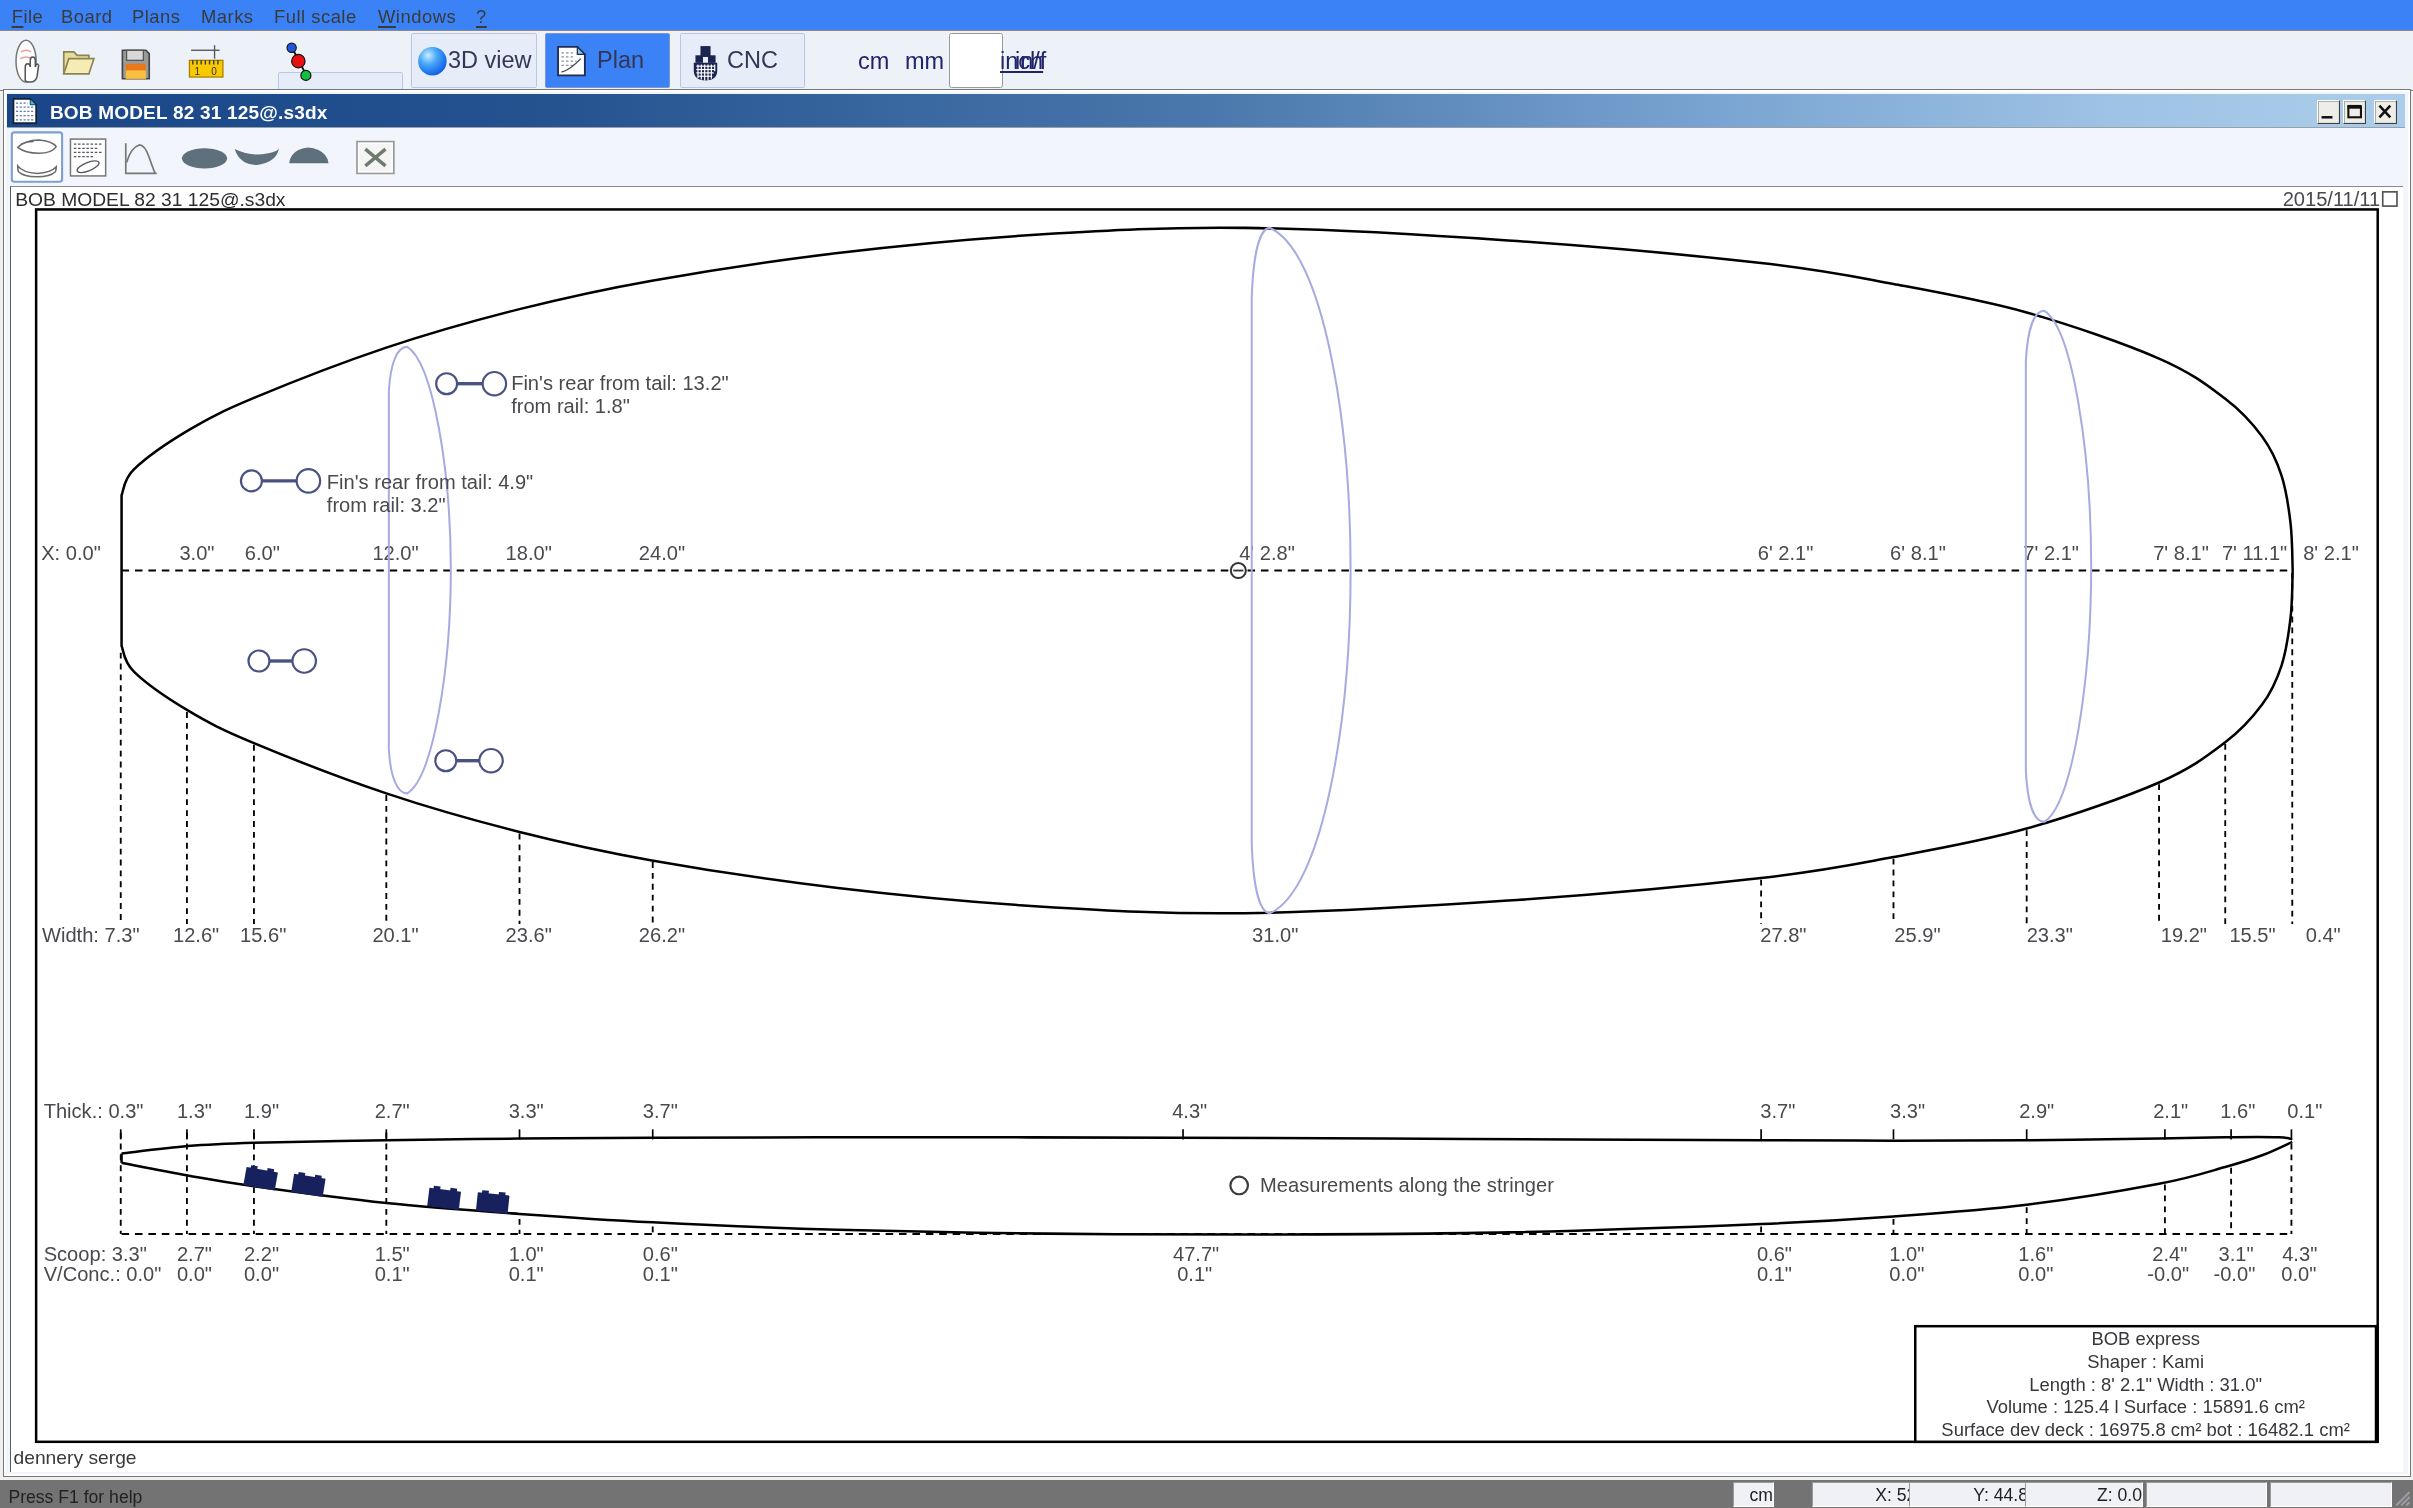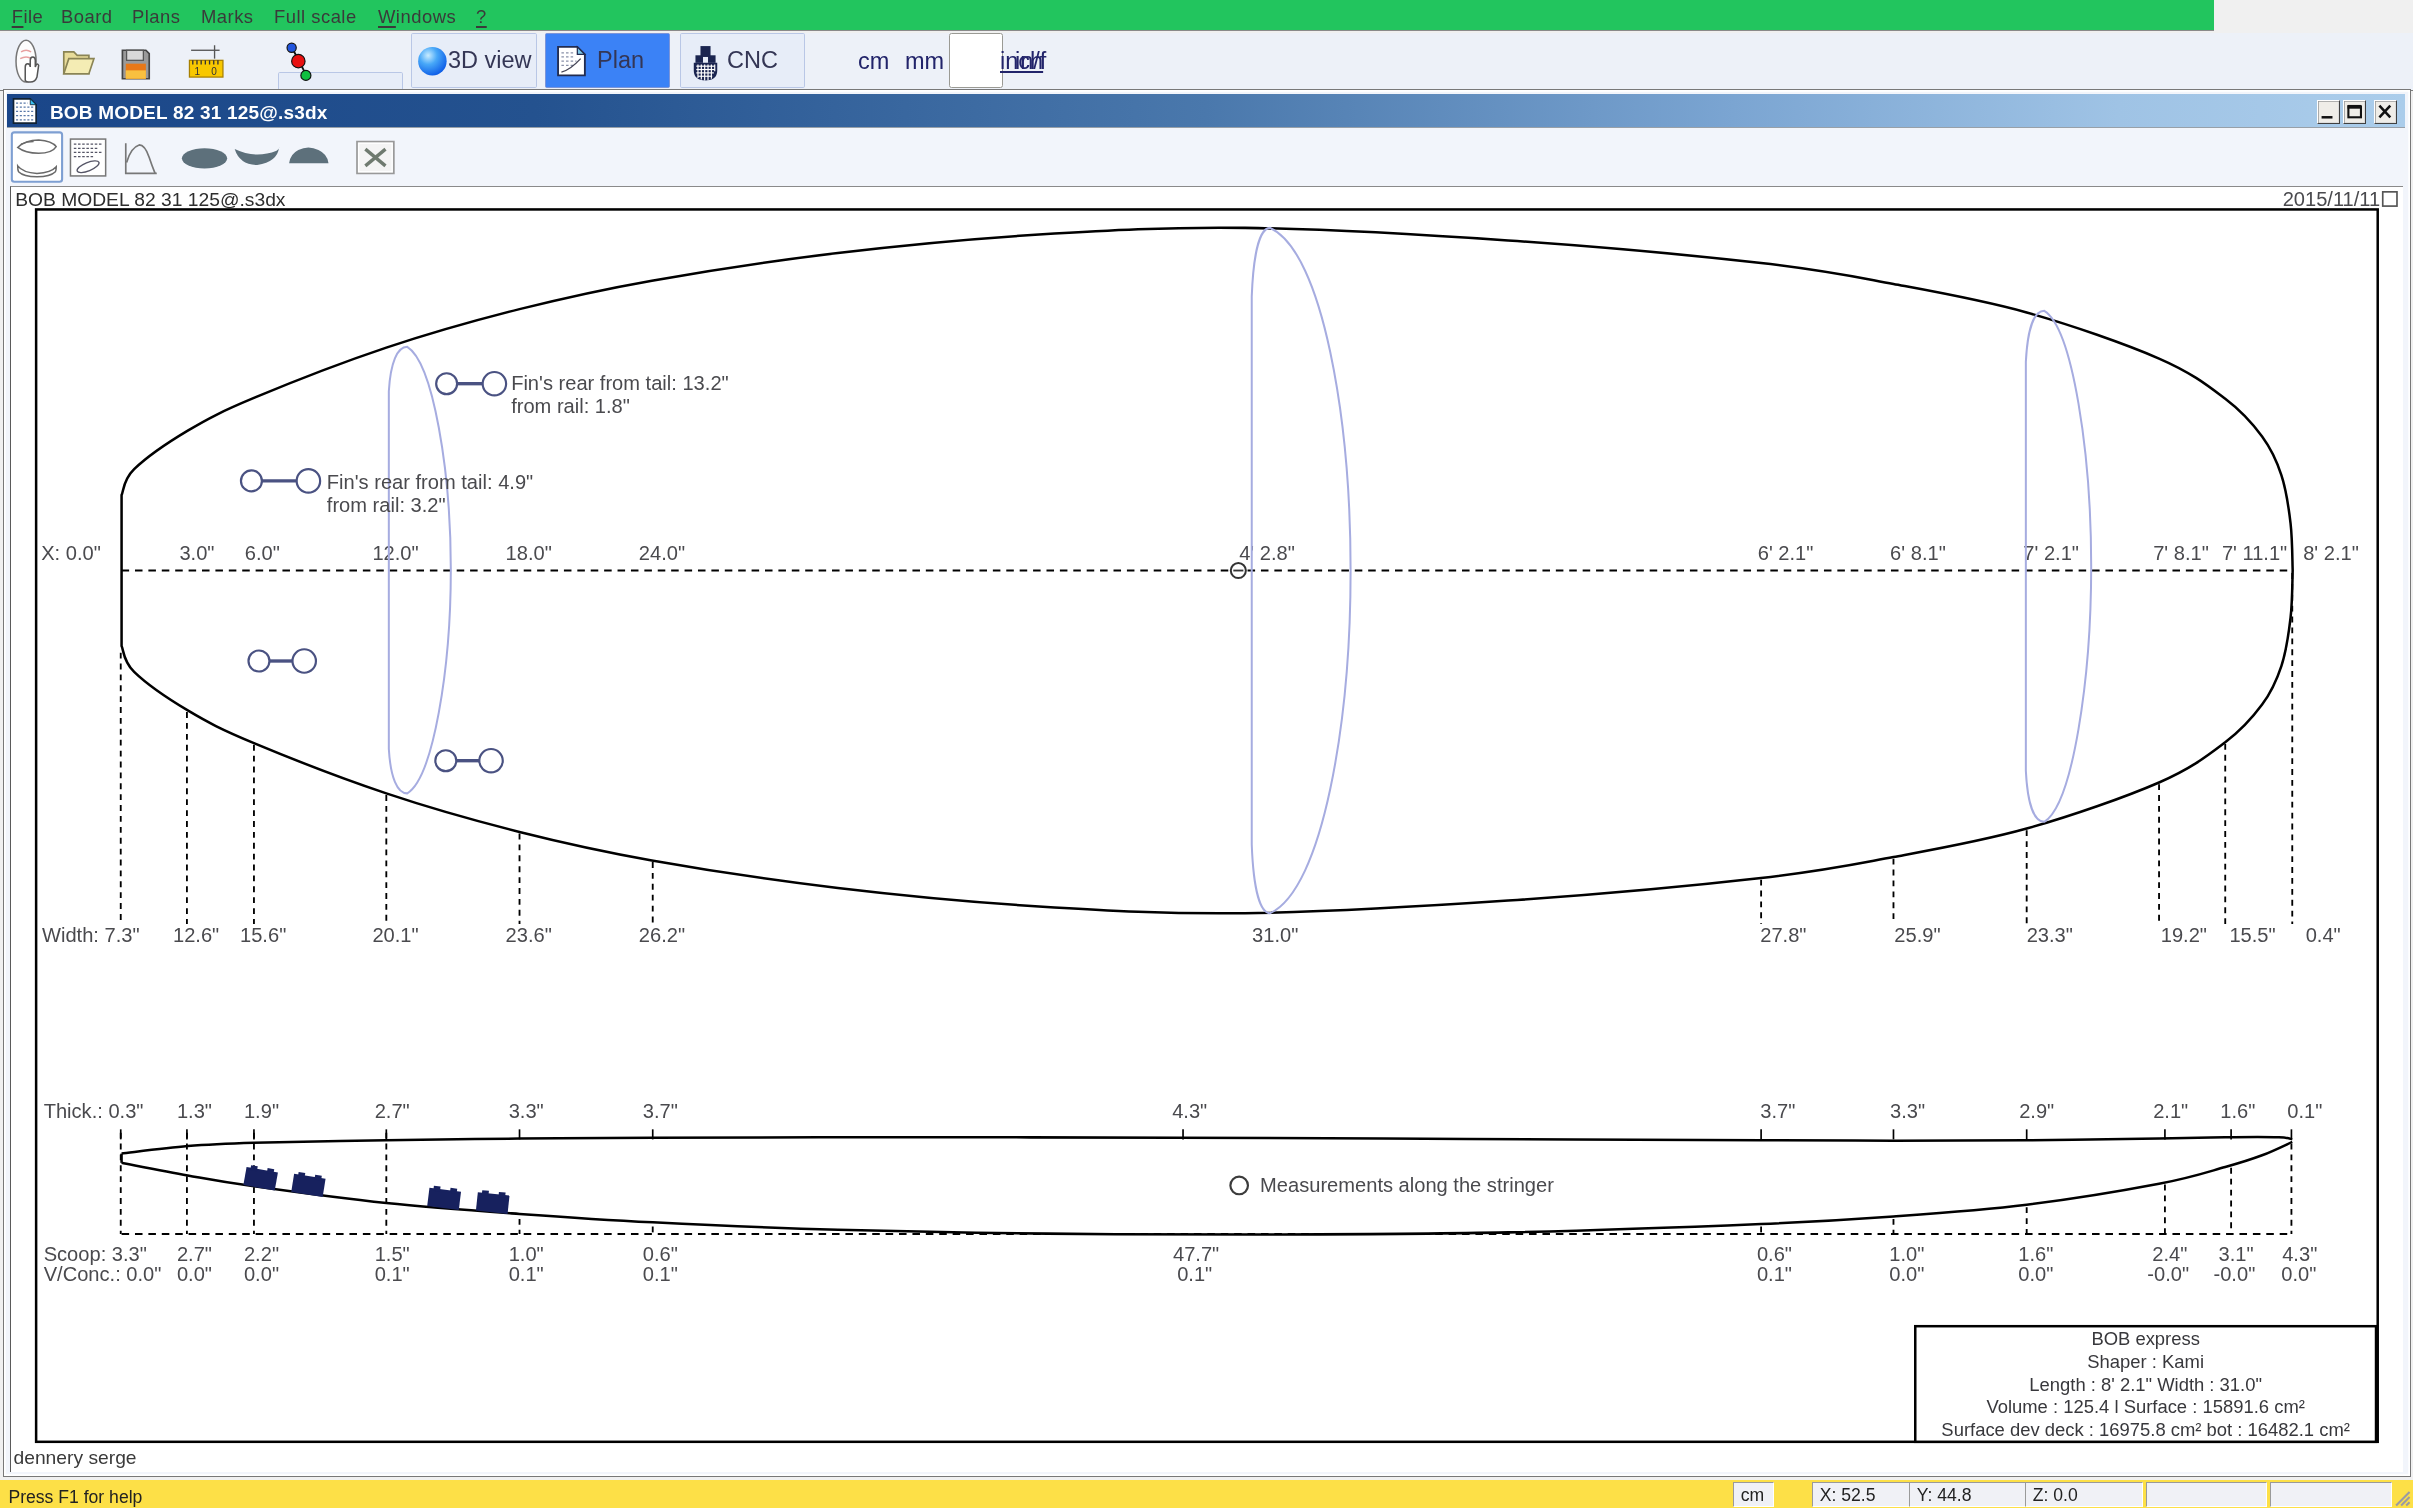--- a/index.html
+++ b/index.html
@@ -1,19 +1,19 @@
 <!DOCTYPE html>
 <html style="font-size:13.4px"><head>
 <meta charset="utf-8">
 <style>
   * { margin:0; padding:0; box-sizing:border-box; }
   html,body { width:2413px; height:1508px; overflow:hidden; background:#f0f0f0;
     font-family:"Liberation Sans", sans-serif; }
-  #menubar { position:absolute; left:0; top:0; width:2214px; height:31px;
-    background:#22c55e; border-bottom:1.7px solid #8a8a8a; }
+  #menubar { position:absolute; left:0; top:0; width:2413px; height:31px;
+    background:#3b82f6; border-bottom:1.7px solid #8a8a8a; }
   #menubar span { position:absolute; top:5.9px; font-size:18.4px; color:#3a3a3a; letter-spacing:0.5px; }
   #menubar u { text-decoration-thickness:1.7px; text-underline-offset:3.4px; }
   #toolbar { position:absolute; left:0; top:33px; width:2413px; height:58px;
     background:#edf1f8; border-bottom:1.7px solid #7d7d7d; }
   .tbtn { position:absolute; top:0px; height:55px; background:#e7edf8;
     border:1.7px solid #b9c7e6; border-radius:1.7px; }
   .tbtn .lbl { position:absolute; font-size:23.5px; color:#343655; top:12.6px; white-space:nowrap; }
   .tbtn.active { background:#3b82f6; border:1.7px solid #7c95d9; }
   .unit { position:absolute; top:15px; font-size:23.5px; color:#22246a; }
   #unitinch { position:absolute; left:949px; top:0px; width:54px; height:55px;
@@ -26,21 +26,21 @@
   #titletxt { position:absolute; left:43px; top:7.5px; font-size:19px; font-weight:bold;
     color:#ffffff; letter-spacing:0.2px; }
   .wbtn { position:absolute; top:5.9px; width:23.5px; height:23.5px; background:#efede8;
     border-top:1.7px solid #ffffff; border-left:1.7px solid #ffffff;
     border-right:1.7px solid #404040; border-bottom:1.7px solid #404040;
     box-shadow: 0.8px 0.8px 0 #9a9a9a inset, -0.8px -0.8px 0 #d8d8d8 inset; }
   #canvas { position:absolute; left:6.7px; top:96px; width:2393px; height:1286px;
     background:#ffffff; border-left:1.7px solid #5a5a5a;
     border-top:1.7px solid #8a8a8a; }
   #statusbar { position:absolute; left:0; top:1480px; width:2413px; height:28.5px;
-    background:#fde047; }
+    background:#737373;text-align:right; }
   #statusbar .txt { position:absolute; left:8.4px; top:6.7px; font-size:17.6px; color:#222; }
   .sbox { position:absolute; top:1.7px; height:25px; background:#f0f1f6;
     border-top:1.7px solid #9a9a9a; border-left:1.7px solid #9a9a9a;
     border-bottom:0.8px solid #ffffff; border-right:0.8px solid #ffffff;
     font-size:17.6px; color:#222; padding:2.5px 0 0 6.7px; }
   #ovl { position:absolute; left:0; top:0; z-index:20; }
 </style>
 </head>
 <body>
 <div id="menubar">

